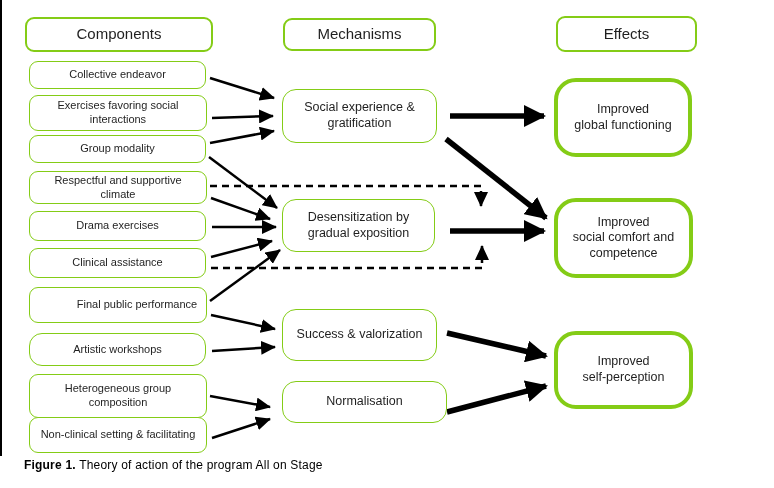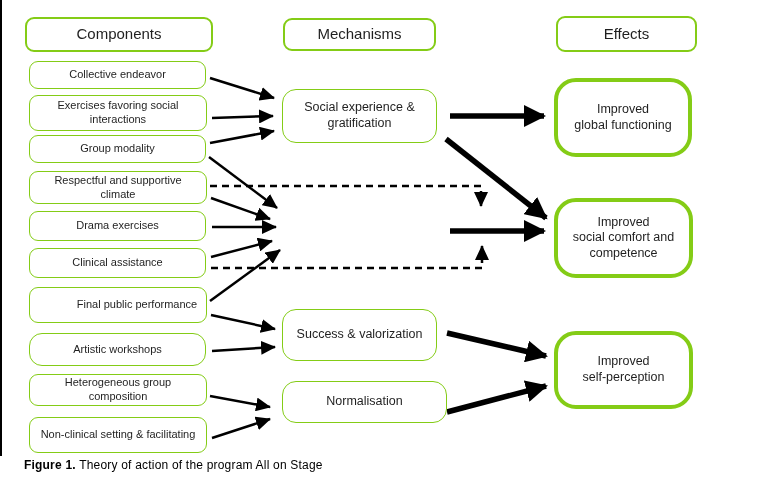--- a/index.html
+++ b/index.html
@@ -115,31 +115,35 @@
   </div>
   <div class="box comp" style="left:29px; top:211px; width:177px; height:30px;">
     <span class="lbl">Drama exercises</span>
   </div>
   <div class="box comp" style="left:29px; top:287px; width:178px; height:36px;padding-left:44px;">
     <span class="lbl">Final public performance</span>
   </div>
   <div class="box comp" style="left:29px; top:333px; width:177px; height:33px;border-radius:13px;">
     <span class="lbl">Artistic workshops</span>
   </div>
-  <div class="box comp" style="left:29px; top:374px; width:178px; height:32px;">
+  <div class="box comp" style="left:29px; top:374px; width:178px; height:44px;">
     <span class="lbl">Heterogeneous group
 composition</span>
   </div>
   <div class="box comp" style="left:29px; top:417px; width:178px; height:36px;">
     <span class="lbl">Non-clinical setting &amp; facilitating</span>
   </div>
 
   <div class="box mech" style="left:282px; top:89px; width:155px; height:54px;">
     <span class="lbl">Social experience &amp;
 gratification</span>
+  </div>
+  <div class="box mech" style="left:282px; top:199px; width:153px; height:53px;">
+    <span class="lbl">Desensitization by
+gradual exposition</span>
   </div>
   <div class="box mech" style="left:282px; top:309px; width:155px; height:52px;">
     <span class="lbl">Success &amp; valorization</span>
   </div>
   <div class="box mech" style="left:282px; top:381px; width:165px; height:42px;">
     <span class="lbl">Normalisation</span>
   </div>
 
   <div class="box eff" style="left:554px; top:78px; width:138px; height:79px;">
     <span class="lbl">Improved

